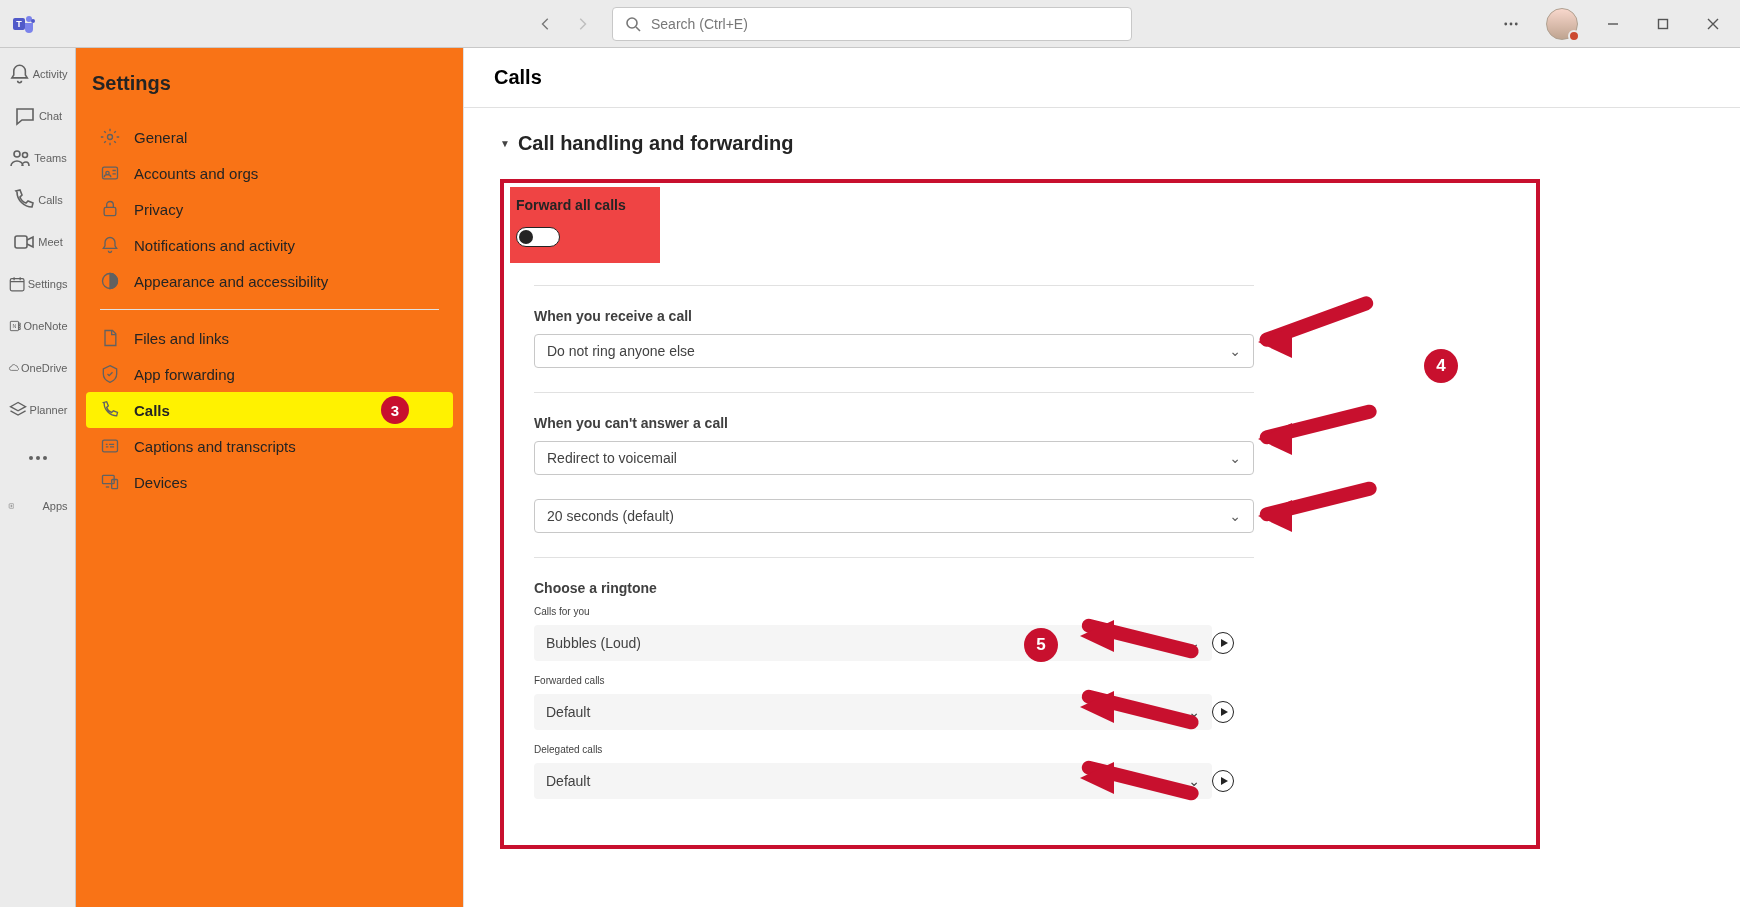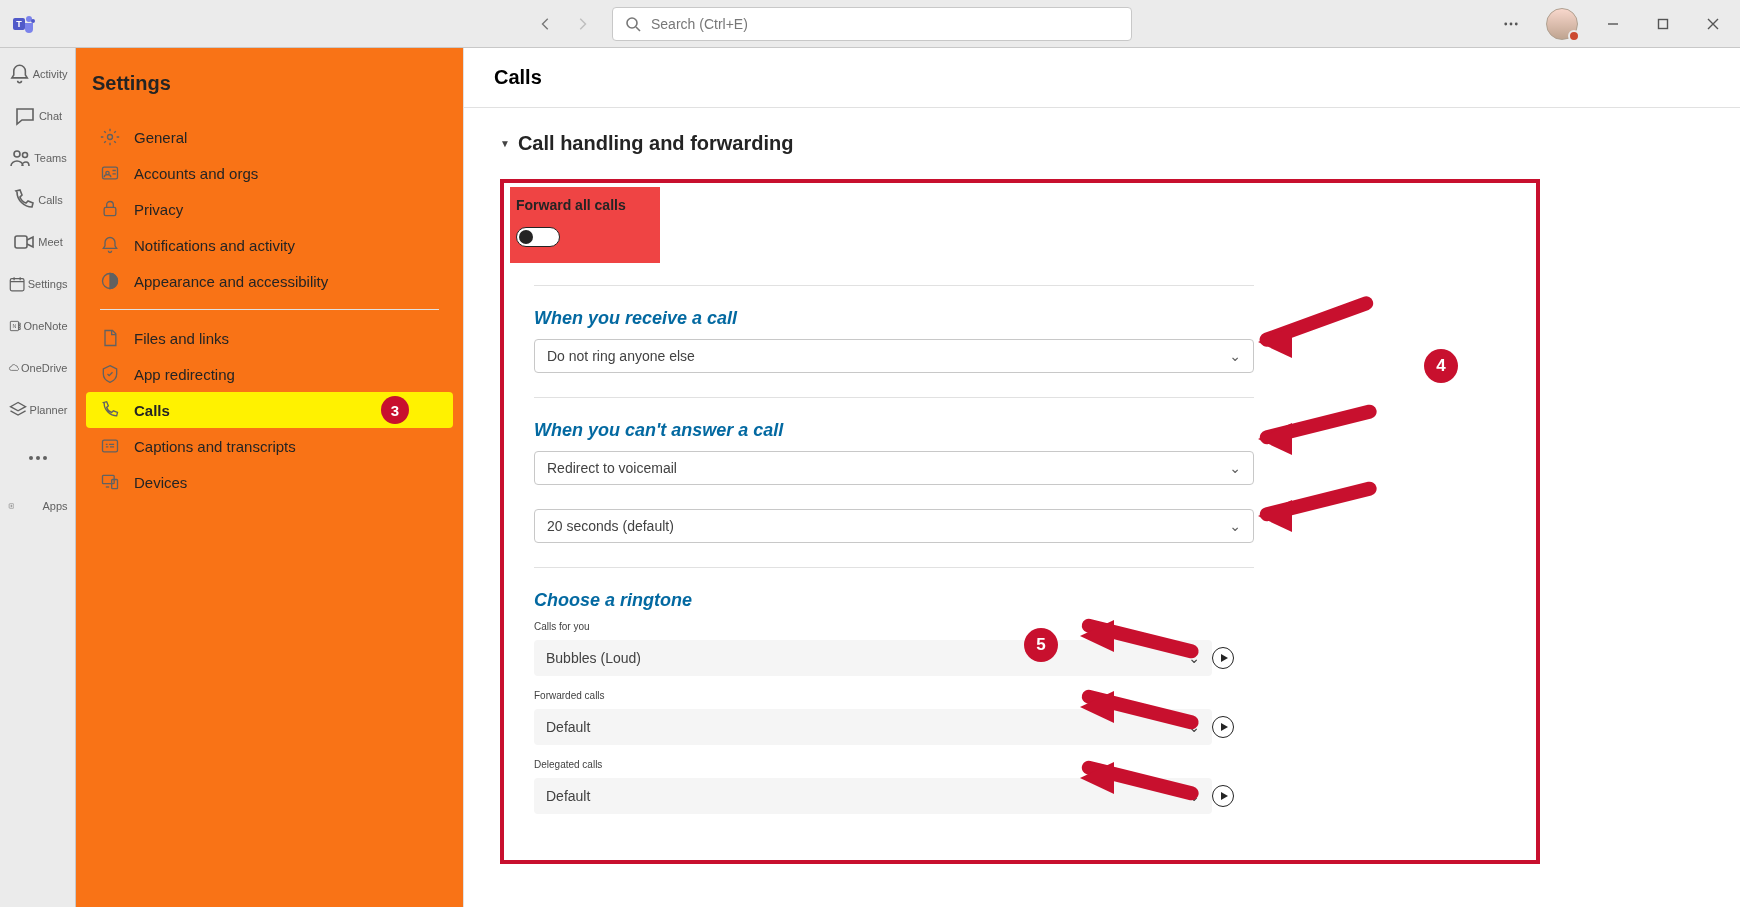--- a/index.html
+++ b/index.html
@@ -43,21 +43,21 @@
   .section-head { display:flex; align-items:center; gap:8px; font-size:20px; font-weight:700; margin-bottom:24px; color:#242424; }
   .section-head .caret { font-size:10px; color:#444; }
 
   .highlight-box { border:4px solid #c8102e; padding:4px 6px 22px 6px; position:relative; width:1040px; }
   .forward-hl { background:#ef4444; width:150px; padding:10px 22px 16px 6px; margin-bottom:22px; }
   .forward-hl .lbl { font-size:14px; font-weight:600; color:#242424; margin-bottom:14px; }
   .toggle { width:44px; height:20px; border:1px solid #242424; border-radius:20px; background:#fff; position:relative; cursor:pointer; }
   .toggle .knob { position:absolute; left:2px; top:2px; width:14px; height:14px; background:#242424; border-radius:50%; }
 
   .field-group { margin:0 0 24px 24px; }
-  .field-label { font-size:18px; font-weight:600; margin-bottom:10px; color:#0369a1;font-style:italic; }
+  .field-label { font-size:14px; font-weight:600; margin-bottom:10px; color:#404040; }
   .field-label-sub { font-size:10px; font-weight:400; margin:8px 0 8px 0; color:#424242; }
   .select { width:720px; height:34px; border:1px solid #c8c8c8; border-radius:4px; display:flex; align-items:center; justify-content:space-between; padding:0 12px; font-size:14px; color:#424242; background:#fff; cursor:pointer; }
   .select .chev { color:#616161; }
   .select-grey { width:678px; height:36px; background:#f5f5f5; border:none; border-radius:4px; display:flex; align-items:center; justify-content:space-between; padding:0 12px; font-size:14px; color:#424242; cursor:pointer; }
   .ringtone-row { display:flex; align-items:center; gap:0; margin-bottom:14px; }
   .play-btn { width:22px; height:22px; border:1.6px solid #242424; border-radius:50%; display:flex; align-items:center; justify-content:center; cursor:pointer; }
   .play-btn .tri { width:0; height:0; border-left:7px solid #242424; border-top:4px solid transparent; border-bottom:4px solid transparent; margin-left:2px; }
 
   .arrow { position:absolute; pointer-events:none; }
   .arrow .shaft { position:absolute; background:#c8102e; height:14px; border-radius:7px; transform-origin:left center; }
@@ -252,21 +252,21 @@
           <path d="M6 3h9l4 4v14H6z"></path>
           <path d="M14 3v5h5"></path>
         </svg>
         <span>Files and links</span>
       </div>
     <div class="set-item">
         <svg viewBox="0 0 24 24" fill="none" stroke="currentColor" stroke-width="1.6">
           <path d="M12 2l8 4v6c0 5-3 8-8 10-5-2-8-5-8-10V6l8-4z"></path>
           <path d="M9 12l2 2 4-4"></path>
         </svg>
-        <span>App redirecting</span>
+        <span>App forwarding</span>
       </div>
     <div class="set-item active">
       <svg viewBox="0 0 24 24" fill="none" stroke="currentColor" stroke-width="1.6">
           <path d="M5 4c0 8 7 15 15 15l1-4-5-2-2 2c-3-1-5-3-6-6l2-2-2-5-4 1z"></path>
         </svg>
       <span>Calls</span>
       <div class="num-badge">3</div>
     </div>
     <div class="set-item">
         <svg viewBox="0 0 24 24" fill="none" stroke="currentColor" stroke-width="1.6">

